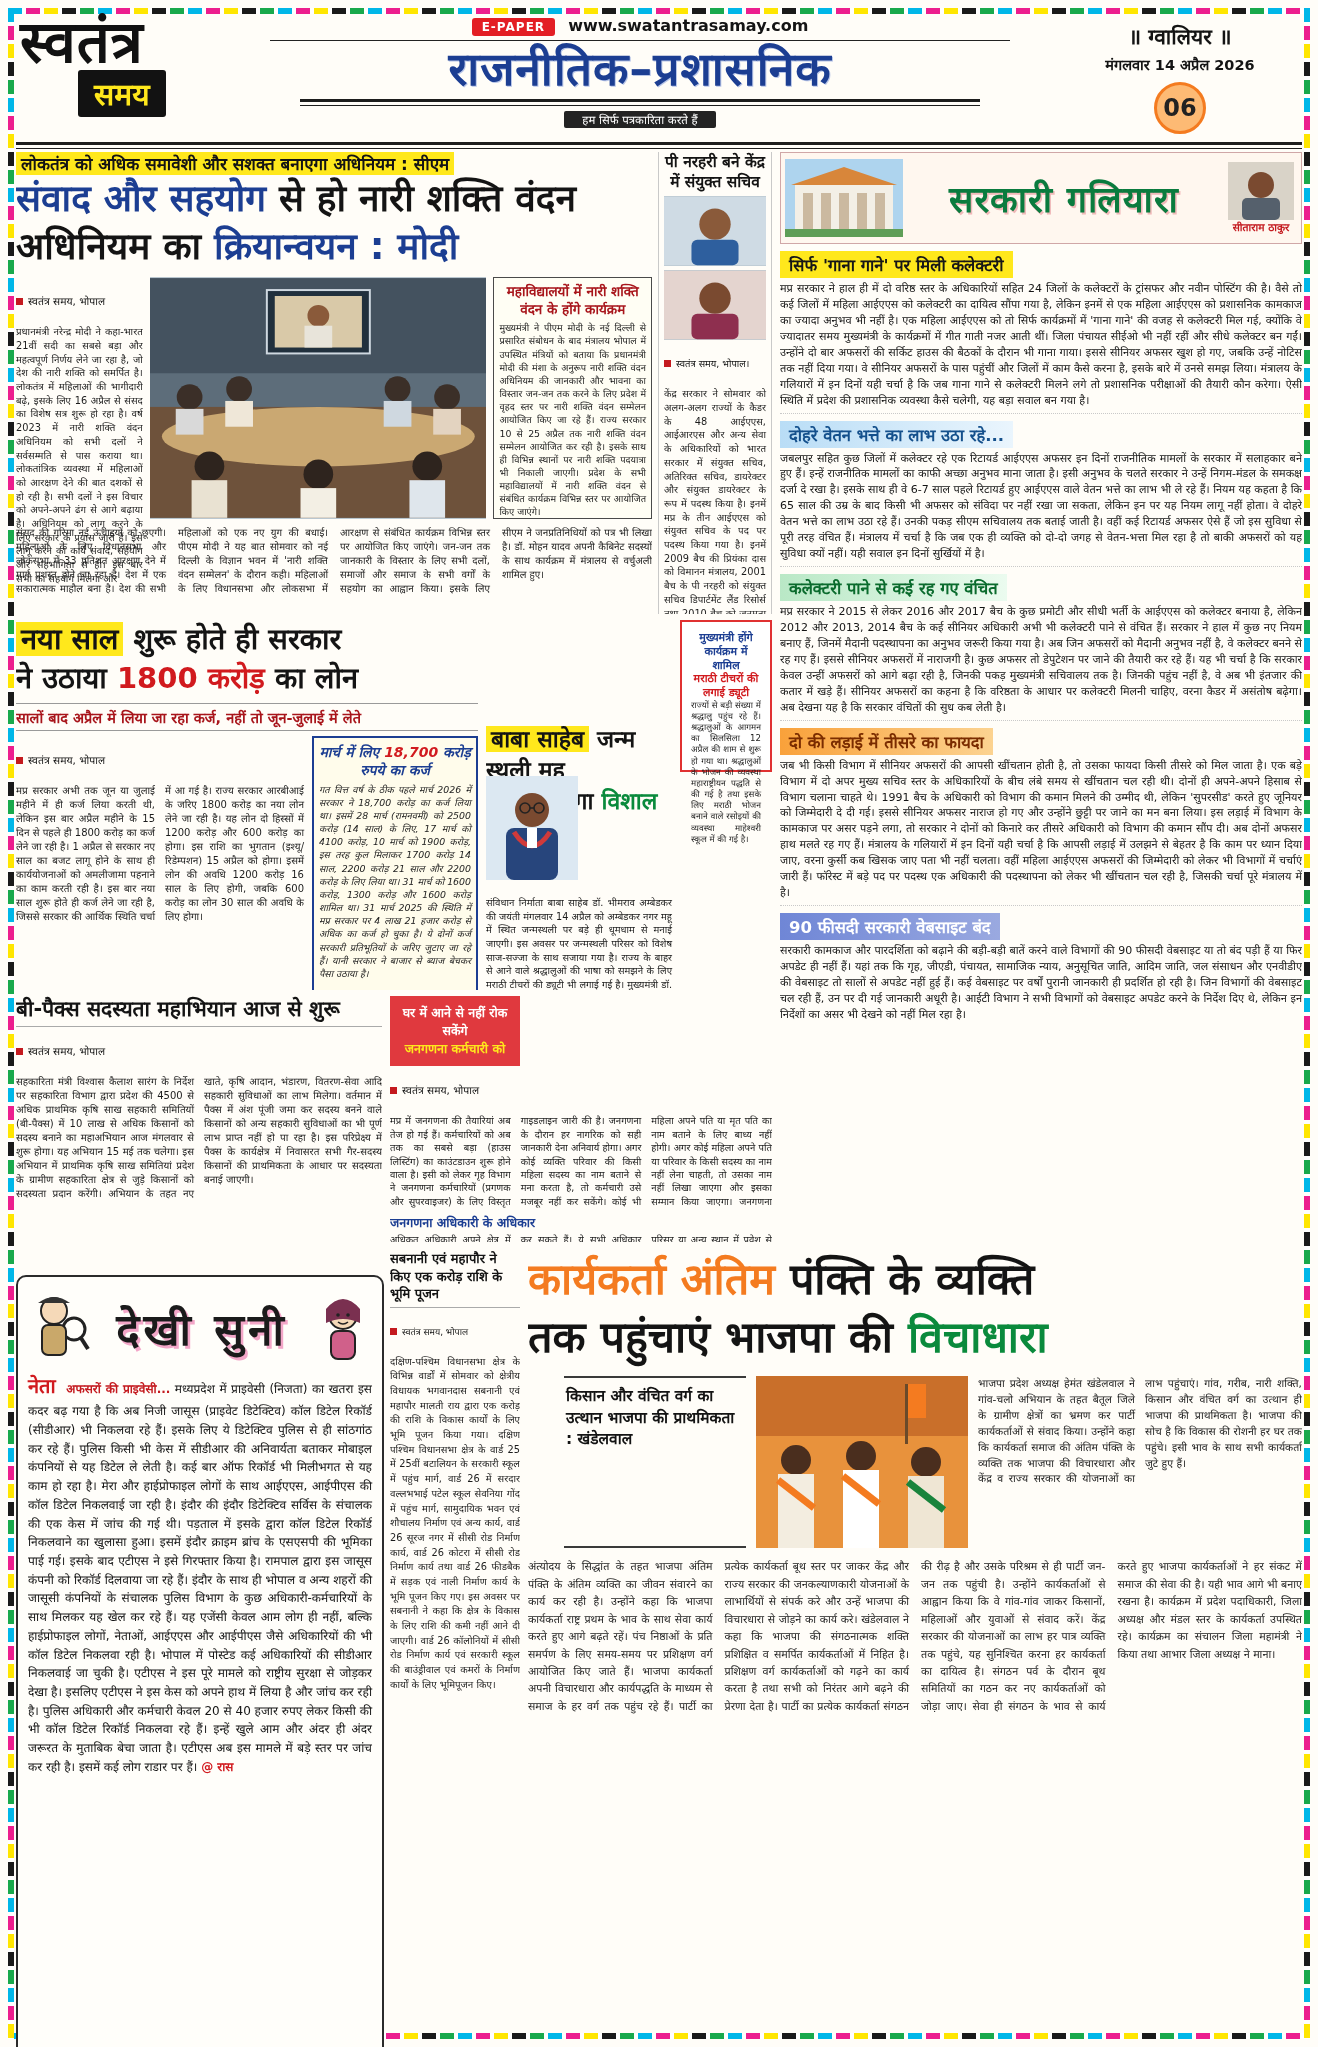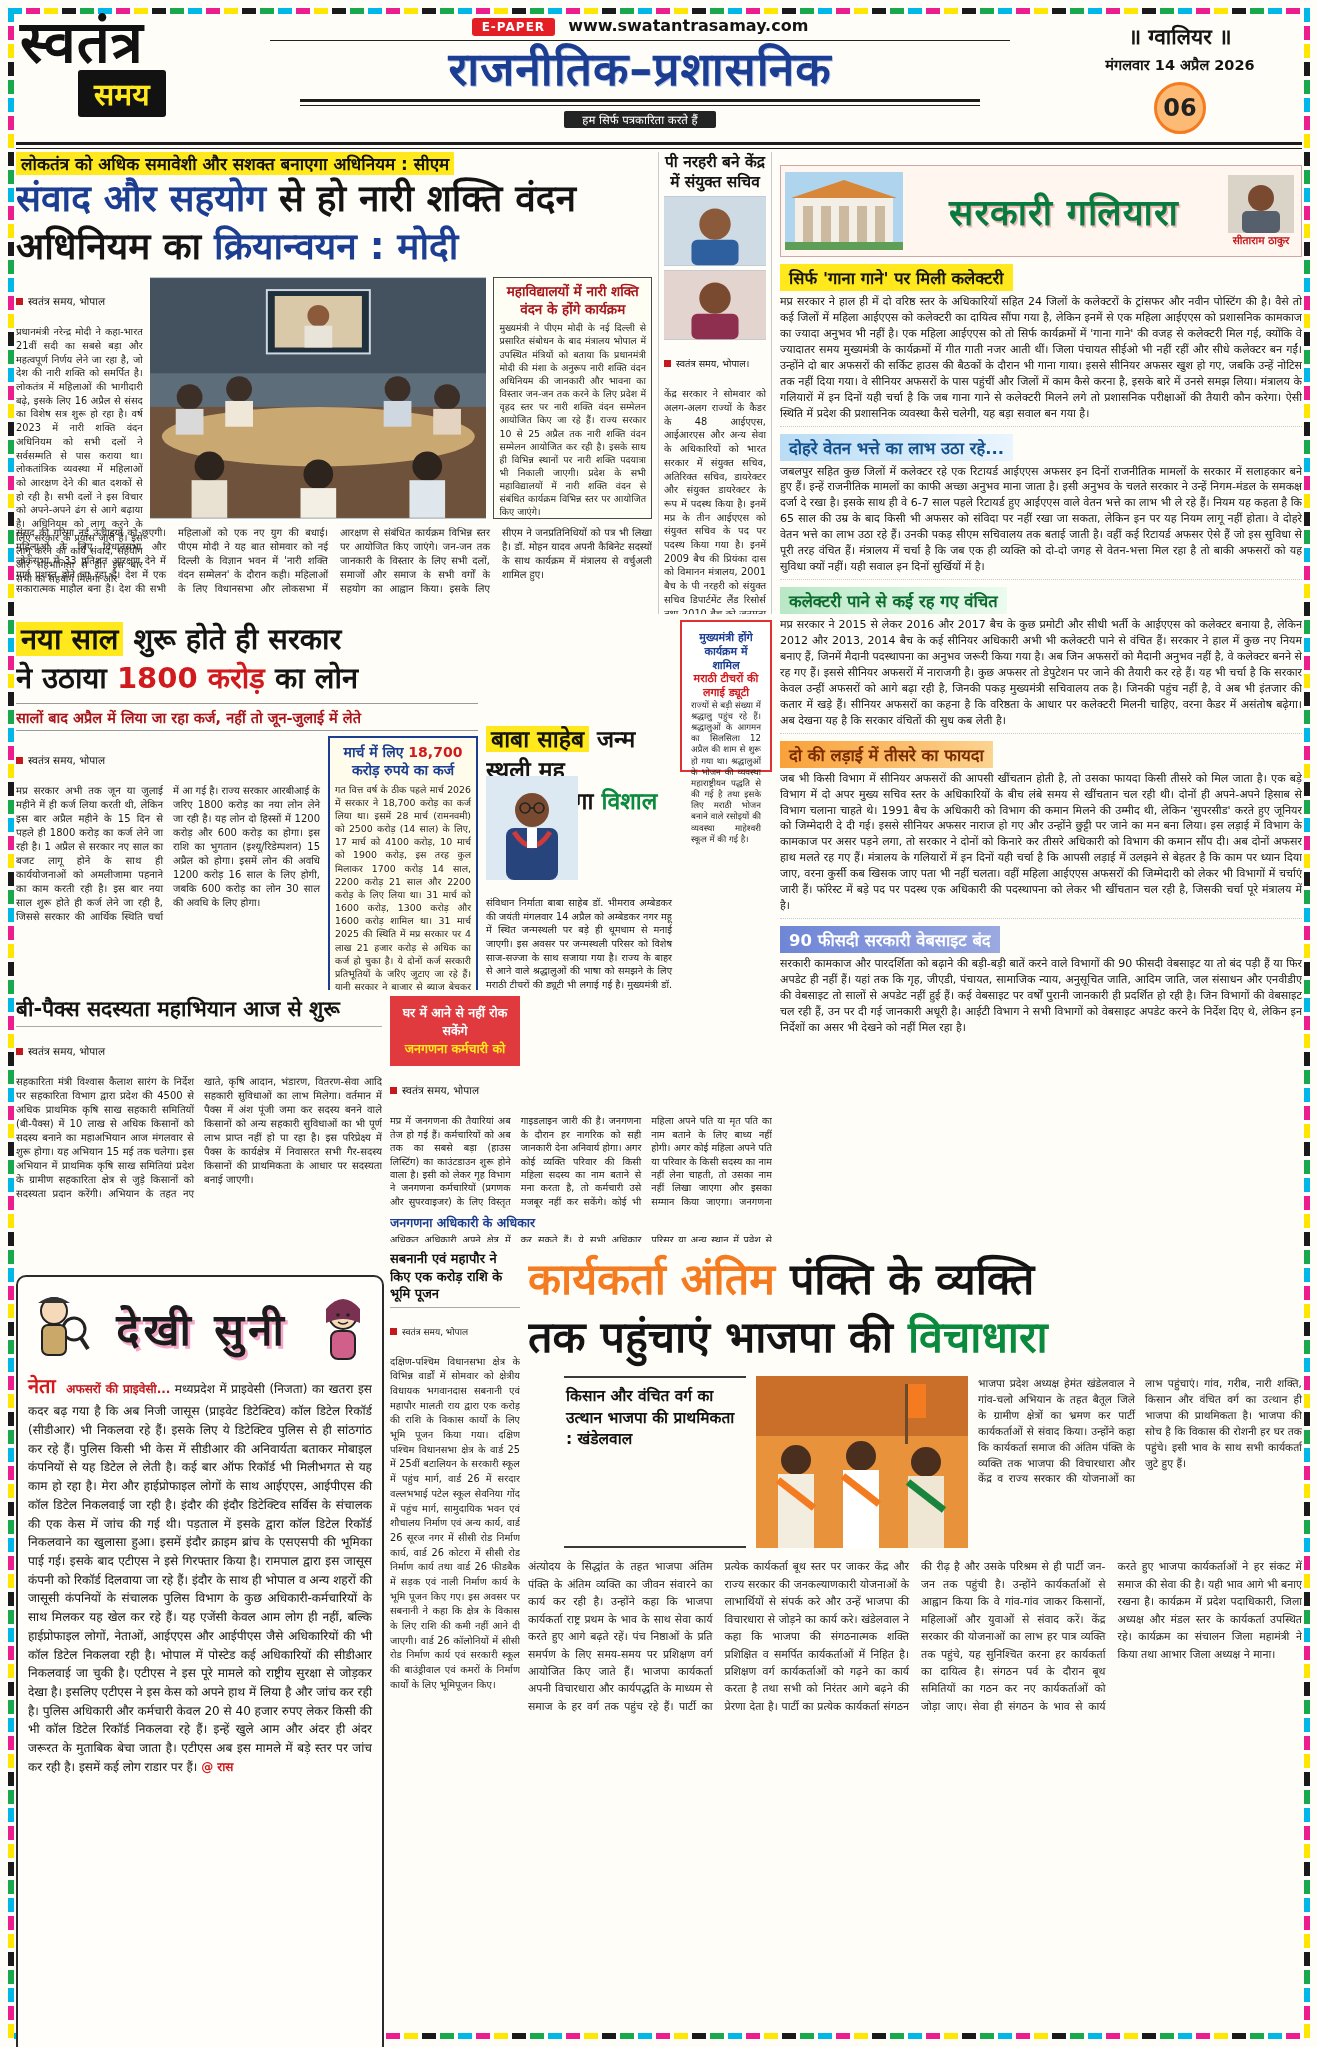--- a/index.html
+++ b/index.html
@@ -147,21 +147,21 @@
       <svg viewBox="0 0 104 70">
           <rect width="104" height="70" fill="#e4d4cf"></rect>
           <circle cx="52" cy="28" r="16" fill="#7a4a30"></circle>
           <rect x="28" y="44" width="48" height="26" rx="6" fill="#8e2f4f"></rect>
         </svg>
     </div>
     <div class="byline" style="font-size:9.5px;"><span class="sq"></span><span>स्वतंत्र समय, भोपाल।</span></div>
     <div class="bt" style="font-size:9.8px;">केंद्र सरकार ने सोमवार को अलग-अलग राज्यों के कैडर के 48 आईएएस, आईआरएस और अन्य सेवा के अधिकारियों को भारत सरकार में संयुक्त सचिव, अतिरिक्त सचिव, डायरेक्टर और संयुक्त डायरेक्टर के रूप में पदस्थ किया है। इनमें मप्र के तीन आईएएस को संयुक्त सचिव के पद पर पदस्थ किया गया है। इनमें 2009 बैच की प्रियंका दास को विमानन मंत्रालय, 2001 बैच के पी नरहरी को संयुक्त सचिव डिपार्टमेंट लैंड रिसोर्स तथा 2010 बैच को जनमृता लाल बहादुर शास्त्री नेशनल अकादमी का संयुक्त डायरेक्टर बनाया है।</div>
   </div>
 
-  <div class="abs art" style="left:780px;top:165px;width:522px;height:1088px;">
+  <div class="abs art" style="left:780px;top:152px;width:522px;height:1088px;">
     <div style="display:flex;align-items:center;gap:10px;height:92px;border:1.5px solid #d0a7a7;padding:4px;box-sizing:border-box;background:#fff7ef;">
       <div class="ph" style="width:118px;height:78px;">
         <svg viewBox="0 0 118 78">
             <rect width="118" height="78" fill="#aed4ee"></rect>
             <rect x="10" y="26" width="98" height="44" fill="#f3efe6"></rect>
             <rect x="18" y="34" width="10" height="36" fill="#cbb9a0"></rect>
             <rect x="36" y="34" width="10" height="36" fill="#cbb9a0"></rect>
             <rect x="54" y="34" width="10" height="36" fill="#cbb9a0"></rect>
             <rect x="72" y="34" width="10" height="36" fill="#cbb9a0"></rect>
             <rect x="90" y="34" width="10" height="36" fill="#cbb9a0"></rect>
@@ -210,21 +210,21 @@
     <div style="font-size:29px;font-weight:bold;line-height:1.35;">
       <span class="hl-yellow">नया साल</span><span> शुरू होते ही सरकार</span><br>
       <span>ने उठाया </span><span class="c-red">1800 करोड़</span><span> का लोन</span>
     </div>
     <div class="subhead-rule">सालों बाद अप्रैल में लिया जा रहा कर्ज, नहीं तो जून-जुलाई में लेते</div>
     <div style="display:flex;gap:8px;">
       <div style="flex:1;">
         <div class="byline"><span class="sq"></span><span>स्वतंत्र समय, भोपाल</span></div>
         <div class="bt cols2" style="height:222px;font-size:10px;">मप्र सरकार अभी तक जून या जुलाई महीने में ही कर्ज लिया करती थी, लेकिन इस बार अप्रैल महीने के 15 दिन से पहले ही 1800 करोड़ का कर्ज लेने जा रही है। 1 अप्रैल से सरकार नए साल का बजट लागू होने के साथ ही कार्ययोजनाओं को अमलीजामा पहनाने का काम करती रही है। इस बार नया साल शुरू होते ही कर्ज लेने जा रही है, जिससे सरकार की आर्थिक स्थिति चर्चा में आ गई है। राज्य सरकार आरबीआई के जरिए 1800 करोड़ का नया लोन लेने जा रही है। यह लोन दो हिस्सों में 1200 करोड़ और 600 करोड़ का होगा। इस राशि का भुगतान (इश्यू/रिडेम्पशन) 15 अप्रैल को होगा। इसमें लोन की अवधि 1200 करोड़ 16 साल के लिए होगी, जबकि 600 करोड़ का लोन 30 साल की अवधि के लिए होगा।</div>
       </div>
-      <div style="width:150px;border:2px solid #1c3e92;padding:5px;background:#fffceb;box-sizing:border-box;">
+      <div style="width:166px;border:2px solid #1c3e92;padding:5px;background:#fffceb;box-sizing:border-box;font-style:italic;">
         <div style="font-size:14px;font-weight:bold;text-align:center;line-height:1.3;color:#1c3e92;margin-bottom:3px;">
           <span>मार्च में लिए </span><span class="c-red">18,700</span><span> करोड़ रुपये का कर्ज</span>
         </div>
         <div class="bt" style="font-size:9.4px;">गत वित्त वर्ष के ठीक पहले मार्च 2026 में सरकार ने 18,700 करोड़ का कर्ज लिया था। इसमें 28 मार्च (रामनवमी) को 2500 करोड़ (14 साल) के लिए, 17 मार्च को 4100 करोड़, 10 मार्च को 1900 करोड़, इस तरह कुल मिलाकर 1700 करोड़ 14 साल, 2200 करोड़ 21 साल और 2200 करोड़ के लिए लिया था। 31 मार्च को 1600 करोड़, 1300 करोड़ और 1600 करोड़ शामिल था। 31 मार्च 2025 की स्थिति में मप्र सरकार पर 4 लाख 21 हजार करोड़ से अधिक का कर्ज हो चुका है। ये दोनों कर्ज सरकारी प्रतिभूतियों के जरिए जुटाए जा रहे हैं। यानी सरकार ने बाजार से ब्याज बेचकर पैसा उठाया है।</div>
       </div>
     </div>
   </div>
 
   <div class="abs art" style="left:486px;top:620px;width:286px;height:370px;">
     <div class="abs" style="right:0;top:0;width:92px;height:152px;border:2px solid #e03131;padding:9px;box-sizing:border-box;background:#fff;">

